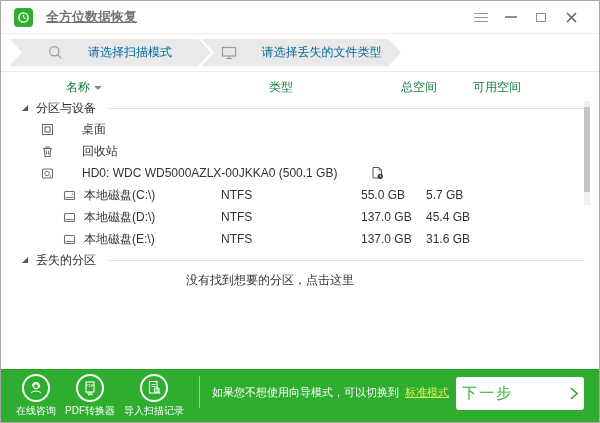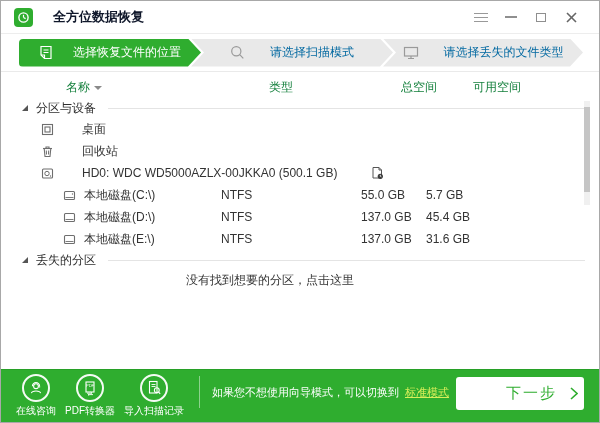--- a/index.html
+++ b/index.html
@@ -1,21 +1,21 @@
 <!DOCTYPE html>
 <html style="--accent: #2fad2f; --link_blue: #3a6ad4; --link_yellow: #d9ee5a;"><head>
 <meta charset="utf-8">
 <style>
   html,body{margin:0;padding:0;background:#d8d8d8;font-family:"Liberation Sans","DejaVu Sans",sans-serif;}
   .window{width:600px;height:423px;background:#fff;border:1px solid #a8a8a8;box-sizing:border-box;position:relative;overflow:hidden;}
 
   
   .titlebar{height:32px;display:flex;align-items:center;padding:0 13px;border-bottom:1px solid #ededed;background:#fff;}
   .app-icon{width:19px;height:19px;border-radius:4px;background:var(--accent,#2fad2f);display:flex;align-items:center;justify-content:center;flex:0 0 auto;}
-  .app-title{margin-left:20px;font-size:13px;font-weight:700;color:#0f172a;}
+  .app-title{margin-left:13px;font-size:13px;font-weight:700;color:#737373;text-decoration:underline;}
   .win-controls{margin-left:auto;display:flex;align-items:center;}
   .ctrl{width:30px;height:24px;display:flex;align-items:center;justify-content:center;cursor:pointer;}
   .menu-lines{width:14px;height:9px;background:repeating-linear-gradient(to bottom,#999 0,#999 1px,transparent 1px,transparent 4px);}
   .min-glyph{width:12px;height:2px;background:#8f8f8f;}
   .max-glyph{width:10px;height:9px;border:1px solid #8f8f8f;box-sizing:border-box;}
 
   
   .stepbar{height:37px;display:flex;align-items:center;padding-left:18px;border-bottom:1px solid #eaeaea;background:#fff;}
   .step{height:28px;display:flex;align-items:center;justify-content:center;gap:20px;font-size:12px;box-sizing:border-box;}
   .step-active{width:182px;background:var(--accent,#2fad2f);color:#fff;clip-path:polygon(0 0,calc(100% - 13px) 0,100% 50%,calc(100% - 13px) 100%,0 100%);border-radius:4px 0 0 4px;}
@@ -50,21 +50,21 @@
   .vthumb{position:absolute;right:9px;top:35px;width:6px;height:85px;background:#c5c5c5;}
 
   
   .footer{position:absolute;left:0;right:0;bottom:0;height:53px;background:var(--accent,#2fad2f);border-top:1px solid #27a027;display:flex;align-items:center;padding:0 15px;box-sizing:border-box;}
   .tool{display:flex;flex-direction:column;align-items:center;margin-right:9px;color:#fff;cursor:pointer;}
   .tool .circ{width:28px;height:28px;border:2px solid rgba(255,255,255,.95);border-radius:50%;display:flex;align-items:center;justify-content:center;box-sizing:border-box;}
   .tool .lbl{font-size:10px;margin-top:2px;white-space:nowrap;}
   .vdivider{width:1px;height:32px;background:rgba(255,255,255,.45);margin:0 12px 0 6px;align-self:center;margin-bottom:8px;}
   .hint{font-size:11px;color:#fff;white-space:nowrap;margin-bottom:8px;}
   .mode-link{color:var(--link_yellow,#d9ee5a);text-decoration:underline;margin-left:6px;cursor:pointer;}
-  .nextbtn{margin-left:auto;width:128px;height:33px;background:#fff;border:none;border-radius:3px;color:var(--accent,#2fad2f);font-size:15px;letter-spacing:2px;display:flex;align-items:center;justify-content:flex-end;gap:13px;cursor:pointer;margin-bottom:6px;font-family:inherit;}
+  .nextbtn{margin-left:auto;width:128px;height:33px;background:#fff;border:none;border-radius:3px;color:var(--accent,#2fad2f);font-size:15px;letter-spacing:2px;display:flex;align-items:center;justify-content:space-between;gap:13px;cursor:pointer;margin-bottom:6px;font-family:inherit;}
 </style>
 </head>
 <body>
 
 <div class="window">
 
   <div class="titlebar">
     <div class="app-icon">
       <svg width="13" height="13" viewBox="0 0 13 13">
         <circle cx="6.5" cy="6.5" r="4.6" fill="none" stroke="#fff" stroke-width="1.4"></circle>
@@ -86,29 +86,20 @@
       <div class="ctrl">
         <svg width="11" height="11" viewBox="0 0 11 11">
           <line x1="1" y1="1" x2="10" y2="10" stroke="#666" stroke-width="1.6"></line>
           <line x1="10" y1="1" x2="1" y2="10" stroke="#666" stroke-width="1.6"></line>
         </svg>
       </div>
     </div>
   </div>
 
   <div class="stepbar">
-    <div class="step step-active">
-      <svg width="14" height="15" viewBox="0 0 14 15">
-        <path d="M2 1.5 h10 v12 h-6.5 l-3.5 -3.5 z" fill="none" stroke="#fff" stroke-width="1.2"></path>
-        <path d="M2 10 h3.5 v3.5" fill="none" stroke="#fff" stroke-width="1.2"></path>
-        <line x1="4.5" y1="5" x2="9.5" y2="5" stroke="#fff" stroke-width="1.1"></line>
-        <line x1="4.5" y1="7.5" x2="9.5" y2="7.5" stroke="#fff" stroke-width="1.1"></line>
-      </svg>
-      <span>选择恢复文件的位置</span>
-    </div>
     <div class="step step-idle step-2">
       <svg width="15" height="15" viewBox="0 0 15 15">
         <circle cx="6.3" cy="6.3" r="4.6" fill="none" stroke="#9a9a9a" stroke-width="1.2"></circle>
         <line x1="9.7" y1="9.7" x2="13.3" y2="13.3" stroke="#9a9a9a" stroke-width="1.2"></line>
       </svg>
       <span>请选择扫描模式</span>
     </div>
     <div class="step step-idle step-3">
       <svg width="16" height="15" viewBox="0 0 16 15">
         <rect x="1.5" y="2.5" width="13" height="8.5" fill="none" stroke="#9a9a9a" stroke-width="1.2"></rect>

